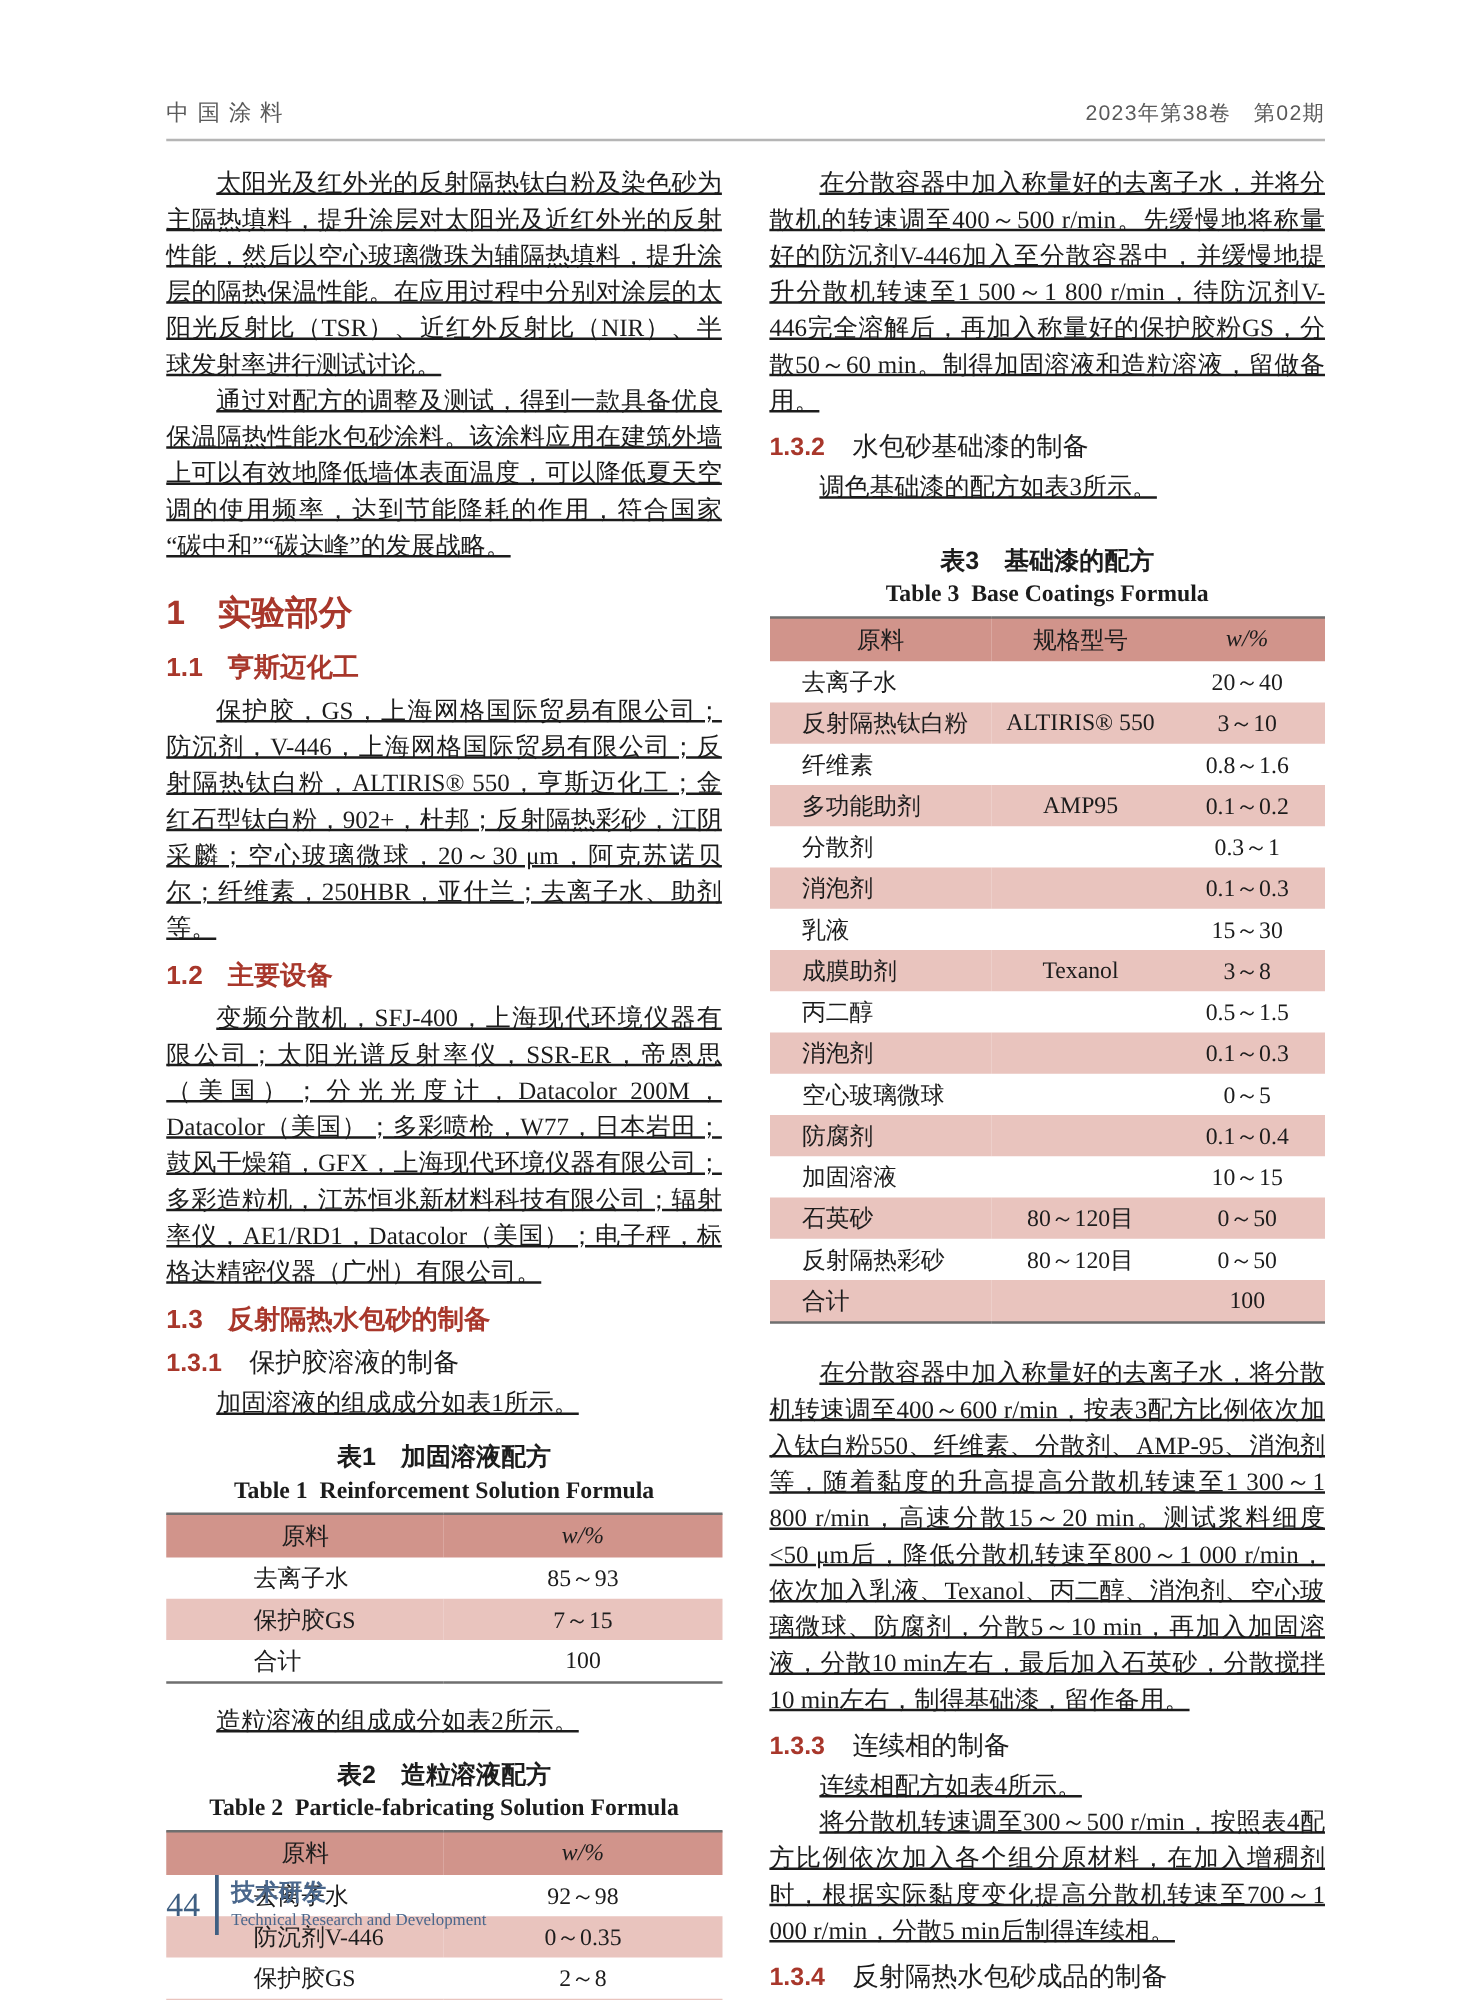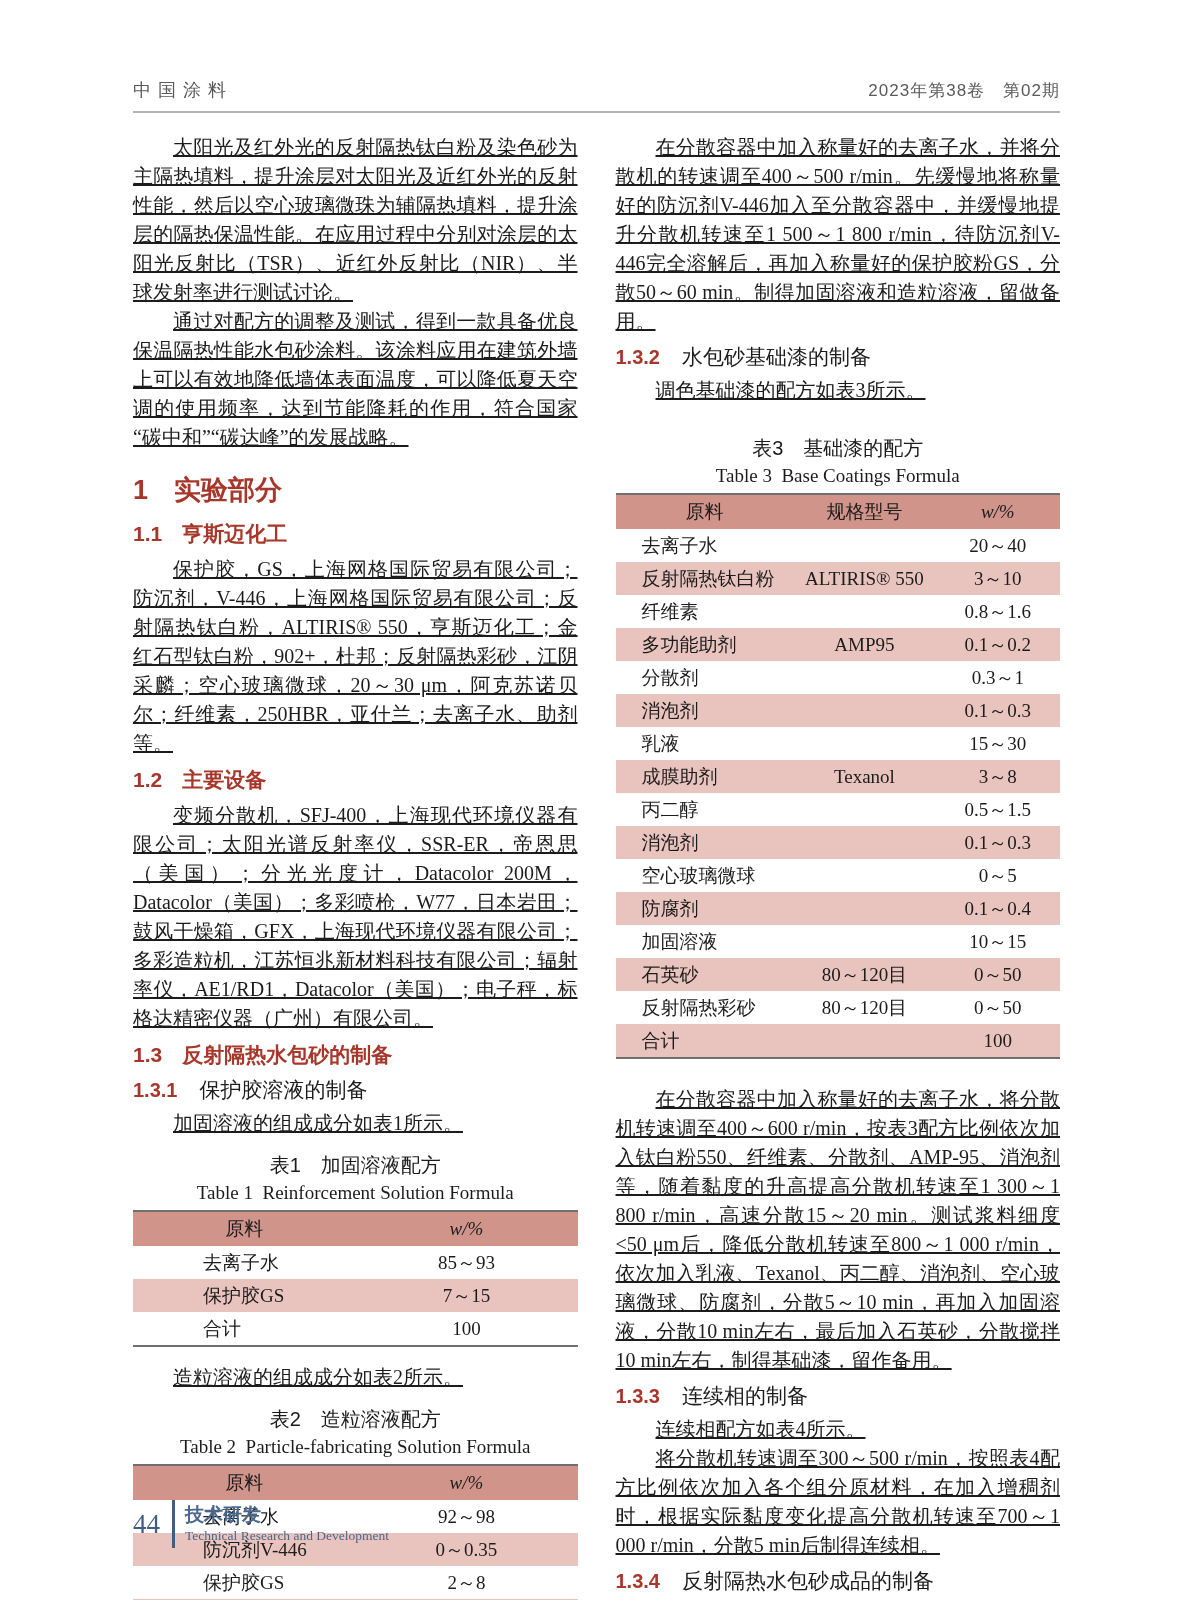--- a/index.html
+++ b/index.html
@@ -28,23 +28,23 @@
   .h2 { font-family:"Liberation Sans","DejaVu Sans",sans-serif; color:#a8372b; font-weight:bold;
         font-size:21px; margin:8px 0 7px; }
   .h2 .num { margin-right:20px; }
   .h3 { font-size:21px; margin:7px 0 5px; }
   .h3 .num { font-family:"Liberation Sans","DejaVu Sans",sans-serif; color:#a8372b;
              font-weight:bold; margin-right:22px; font-size:20px; }
   .h3 .ttl { color:#1c1c1c; }
 
   
   .table-block { margin:14px 0 10px; }
-  .cap-cn { font-family:"Liberation Sans","DejaVu Sans",sans-serif; font-weight:normal;
+  .cap-cn { font-family:"Liberation Sans","DejaVu Sans",sans-serif; font-weight:bold;
             font-size:20px; text-align:center; }
-  .cap-en { font-weight:normal; font-size:19px; text-align:center; margin:3px 0 6px;
+  .cap-en { font-weight:bold; font-size:19px; text-align:center; margin:3px 0 6px;
             white-space:pre-wrap; }
   table.formula { width:100%; border-collapse:collapse;
                   border-top:2px solid #6f6f6f; border-bottom:2px solid #6f6f6f; }
   table.formula th { background:#d1948b; font-weight:normal; font-size:19px; padding:4px 7px; text-align:center; }
   table.formula td { font-size:19px; padding:3.5px 2px; text-align:center; }
   table.formula tr.alt td { background:#e9c4be; }
   table.formula td.mat { text-align:left; }
   .t12 td.mat { padding-left:70px; }
   .t3  td.mat { padding-left:26px; }
   .wh { font-style:italic; font-family:"Liberation Serif","DejaVu Serif",serif; }

